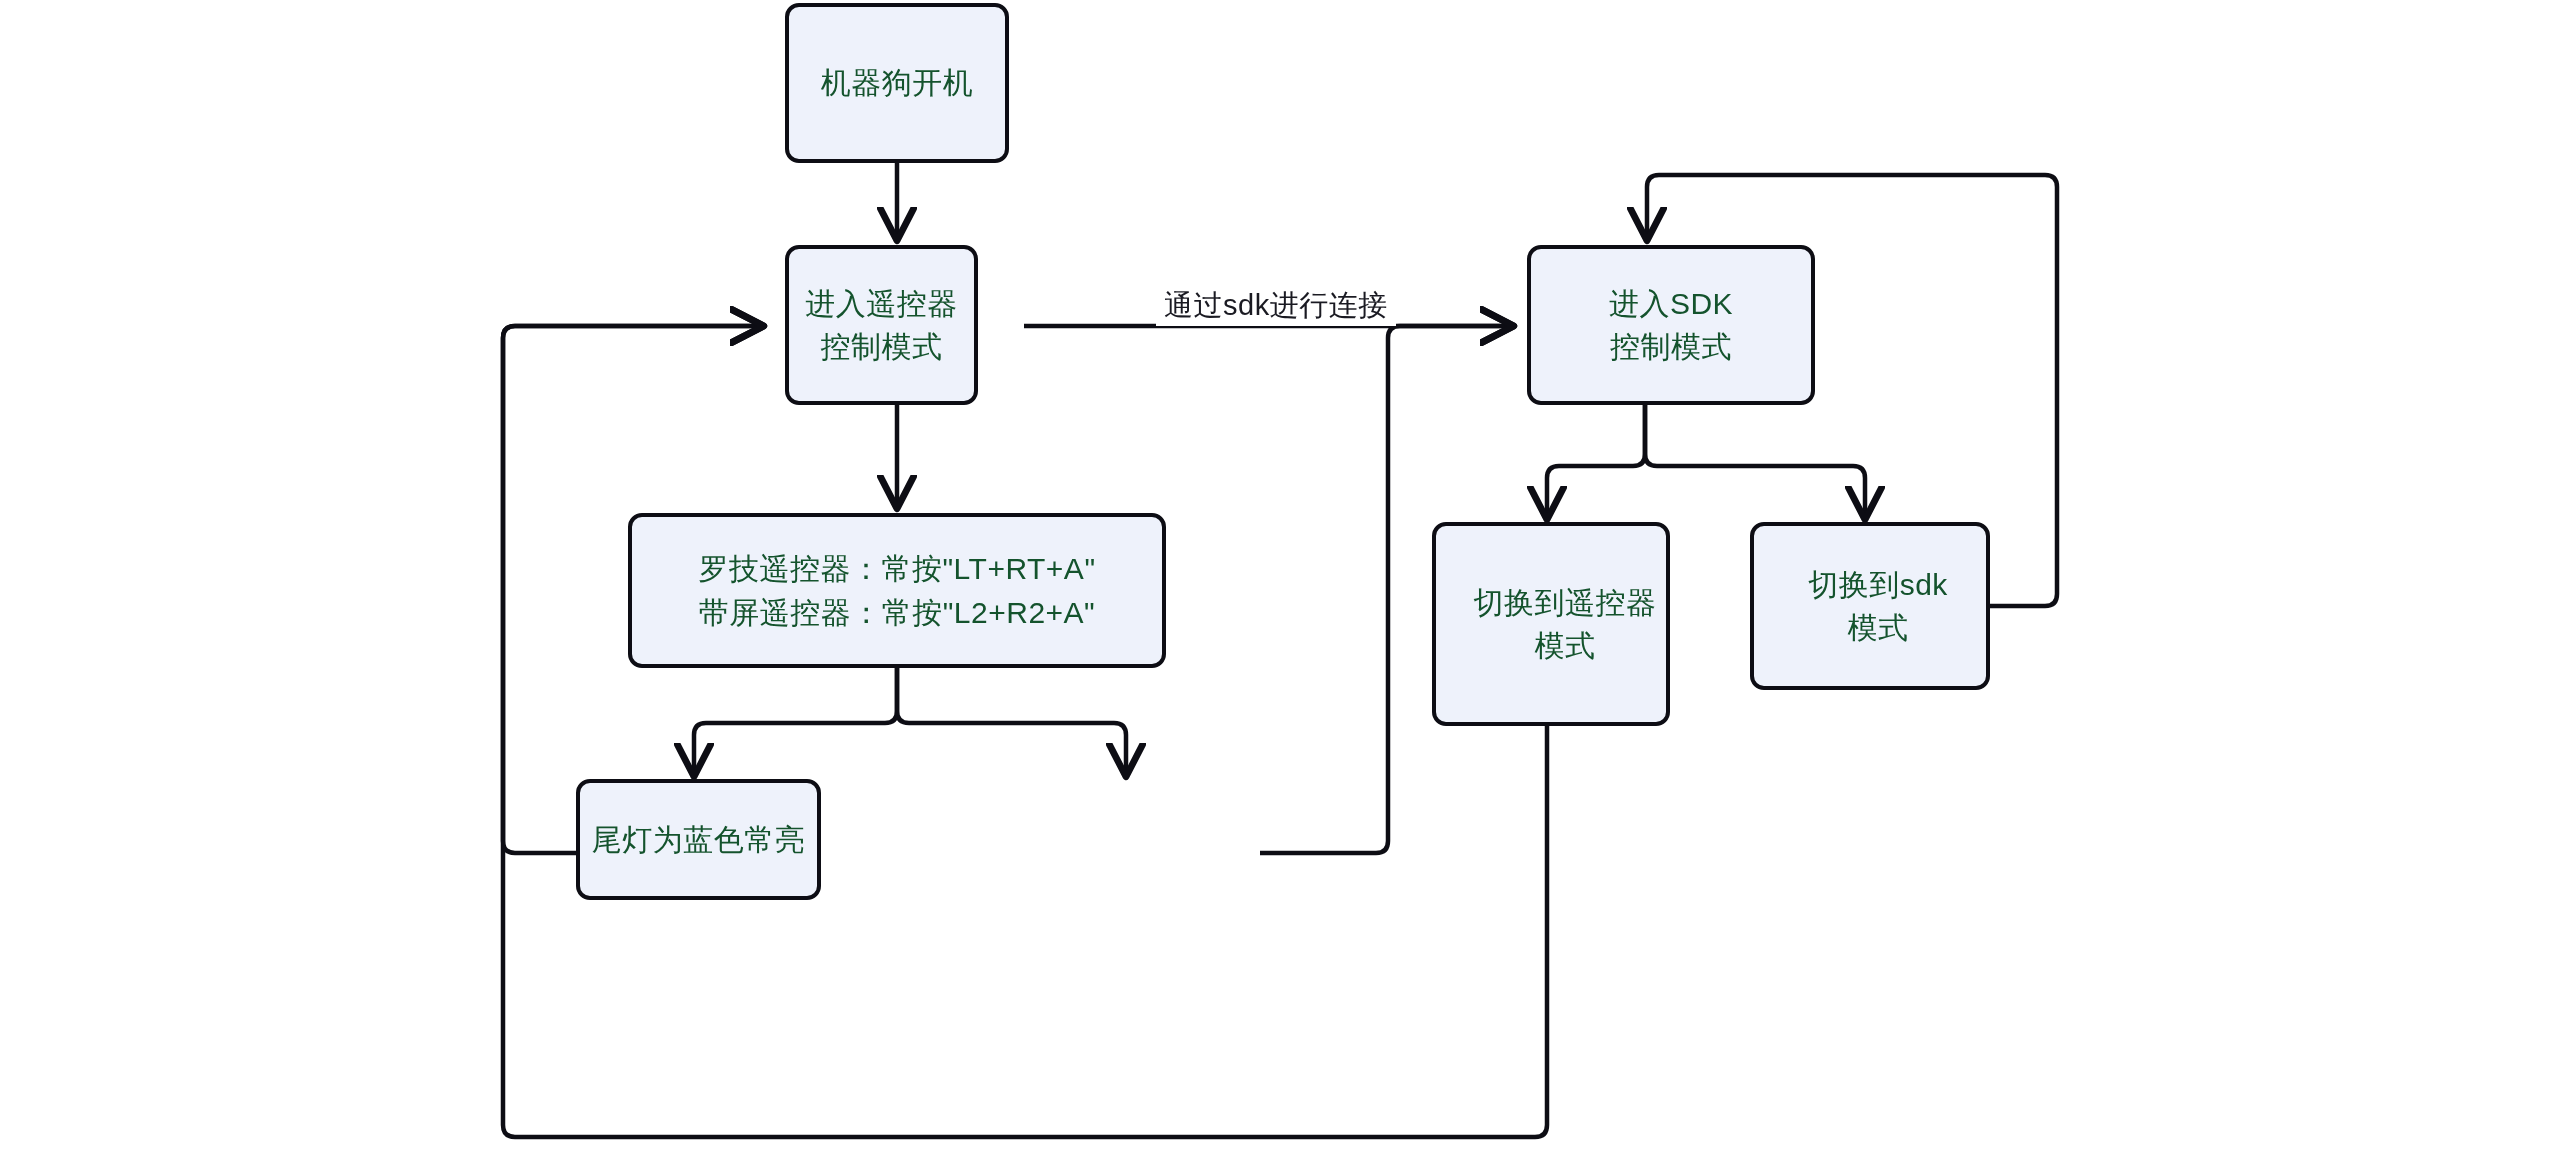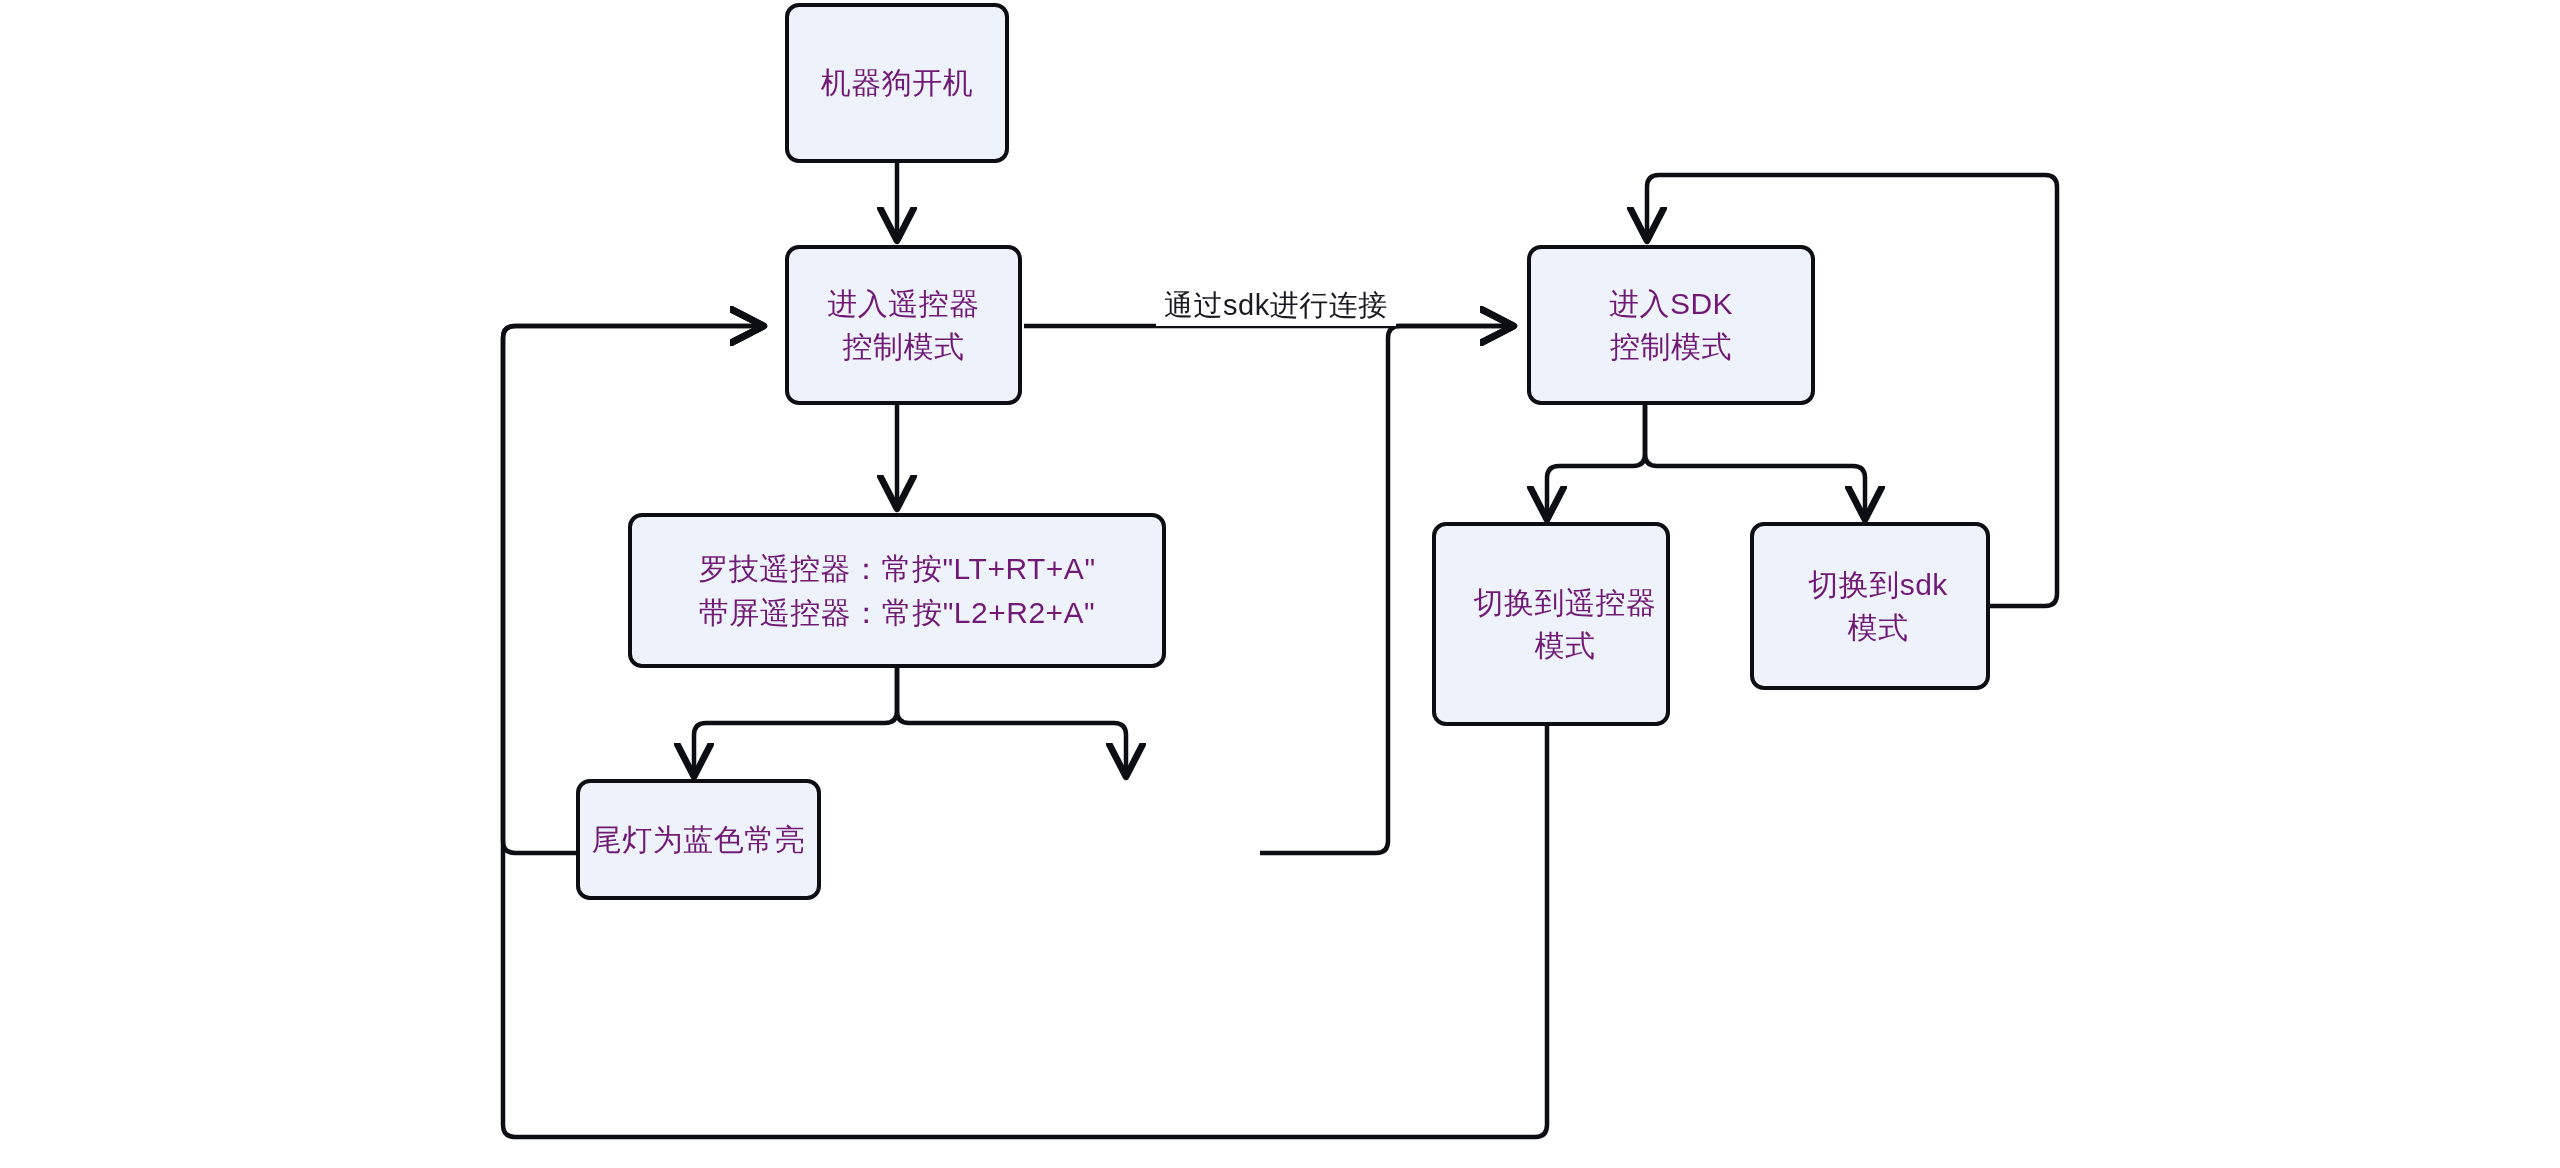--- a/index.html
+++ b/index.html
@@ -29,21 +29,21 @@
   .node {
     position: absolute;
     box-sizing: border-box;
     background: #eef2fb;
     border: 4px solid #0d0d14;
     border-radius: 14px;
     display: flex;
     align-items: center;
     justify-content: center;
     text-align: center;
-    color: #701a75;
+    color: #14532d;
     font-size: 30px;
     line-height: 1.45;
     letter-spacing: 0.5px;
     white-space: pre-line;
     z-index: 2;
   }
   .node-label {
     display: block;
     white-space: pre-line;
   }
@@ -93,21 +93,21 @@
       <path d="M 1547 690 L 1547 1125 Q 1547 1137 1535 1137 L 515 1137 Q 503 1137 503 1125 L 503 338 Q 503 326 515 326 L 762 326" marker-end="url(#arrowhead)"></path>
 
       <path d="M 1990 606 L 2045 606 Q 2057 606 2057 594 L 2057 187 Q 2057 175 2045 175 L 1659 175 Q 1647 175 1647 187 L 1647 239" marker-end="url(#arrowhead)"></path>
     </g>
   </svg>
 
   <div class="node" style="left:785px; top:3px; width:224px; height:160px;">
     <span class="node-label">机器狗开机</span>
   </div>
 
-  <div class="node" style="left:785px; top:245px; width:237px; height:160px;">
+  <div class="node" style="left:785px; top:245px; width:193px; height:160px;">
     <span class="node-label">进入遥控器
 控制模式</span>
   </div>
 
   <div class="node" style="left:1527px; top:245px; width:288px; height:160px;">
     <span class="node-label">进入SDK
 控制模式</span>
   </div>
 
   <div class="node" style="left:628px; top:513px; width:538px; height:155px;">

